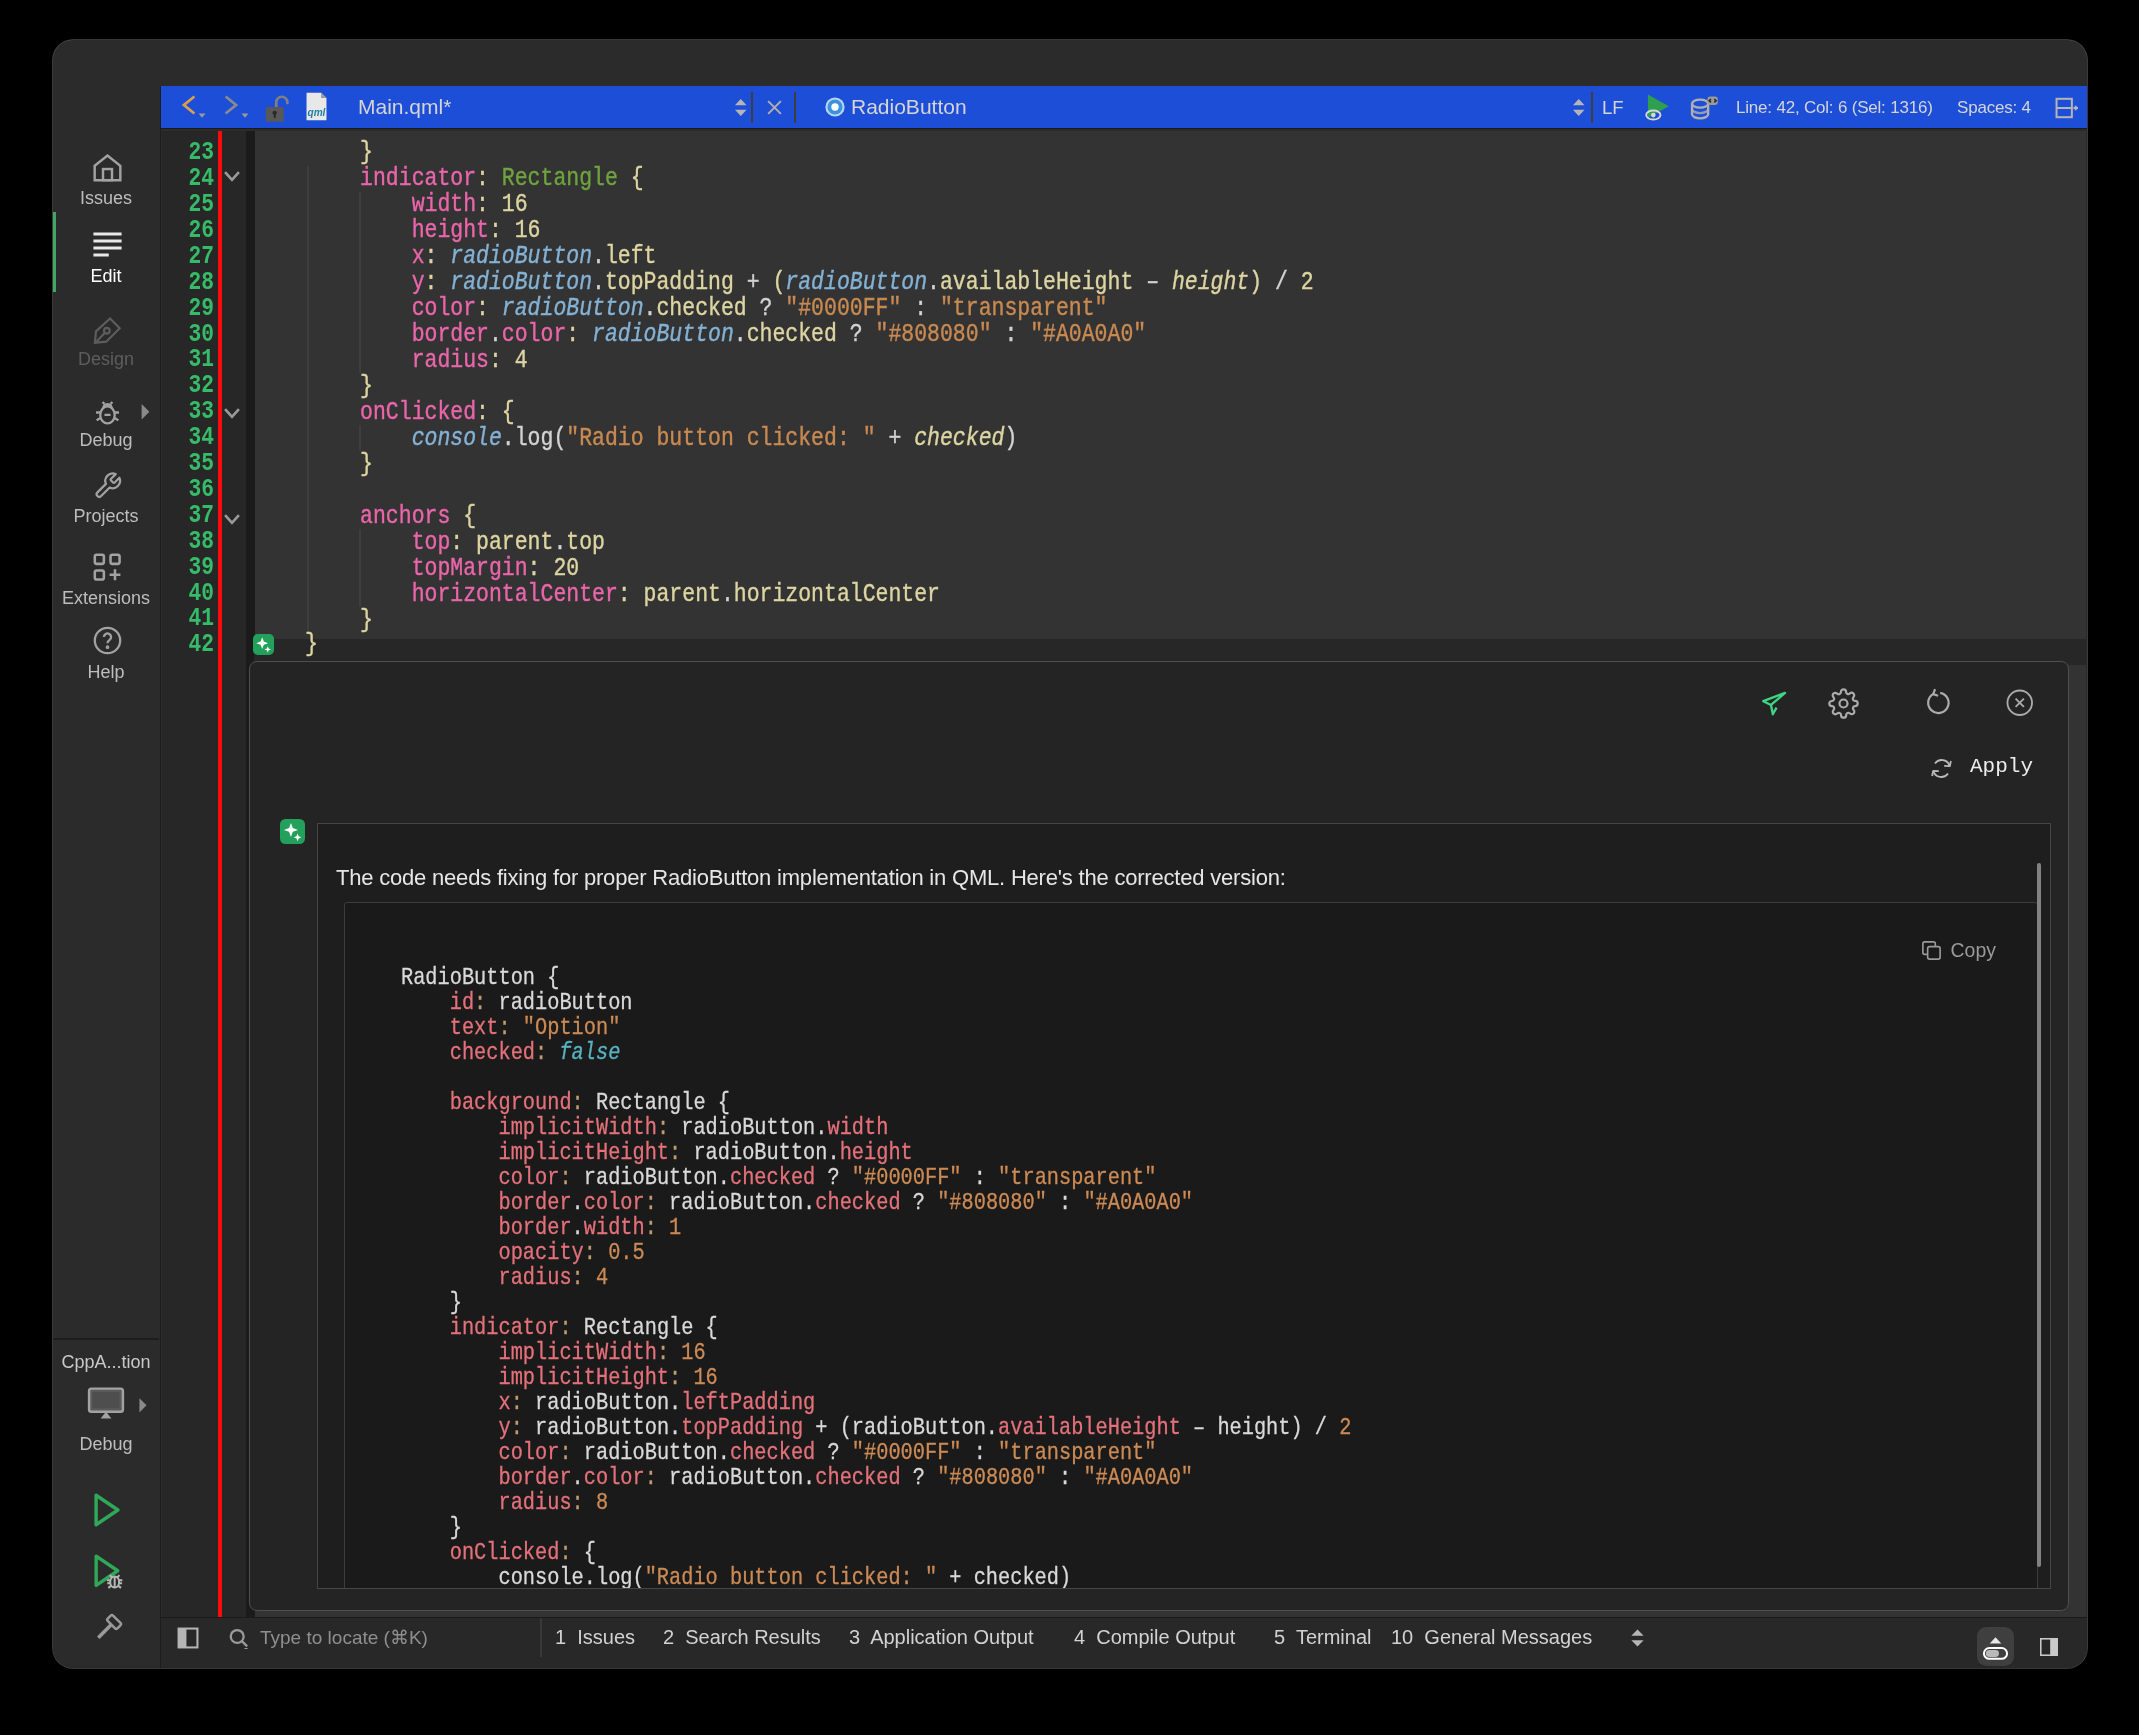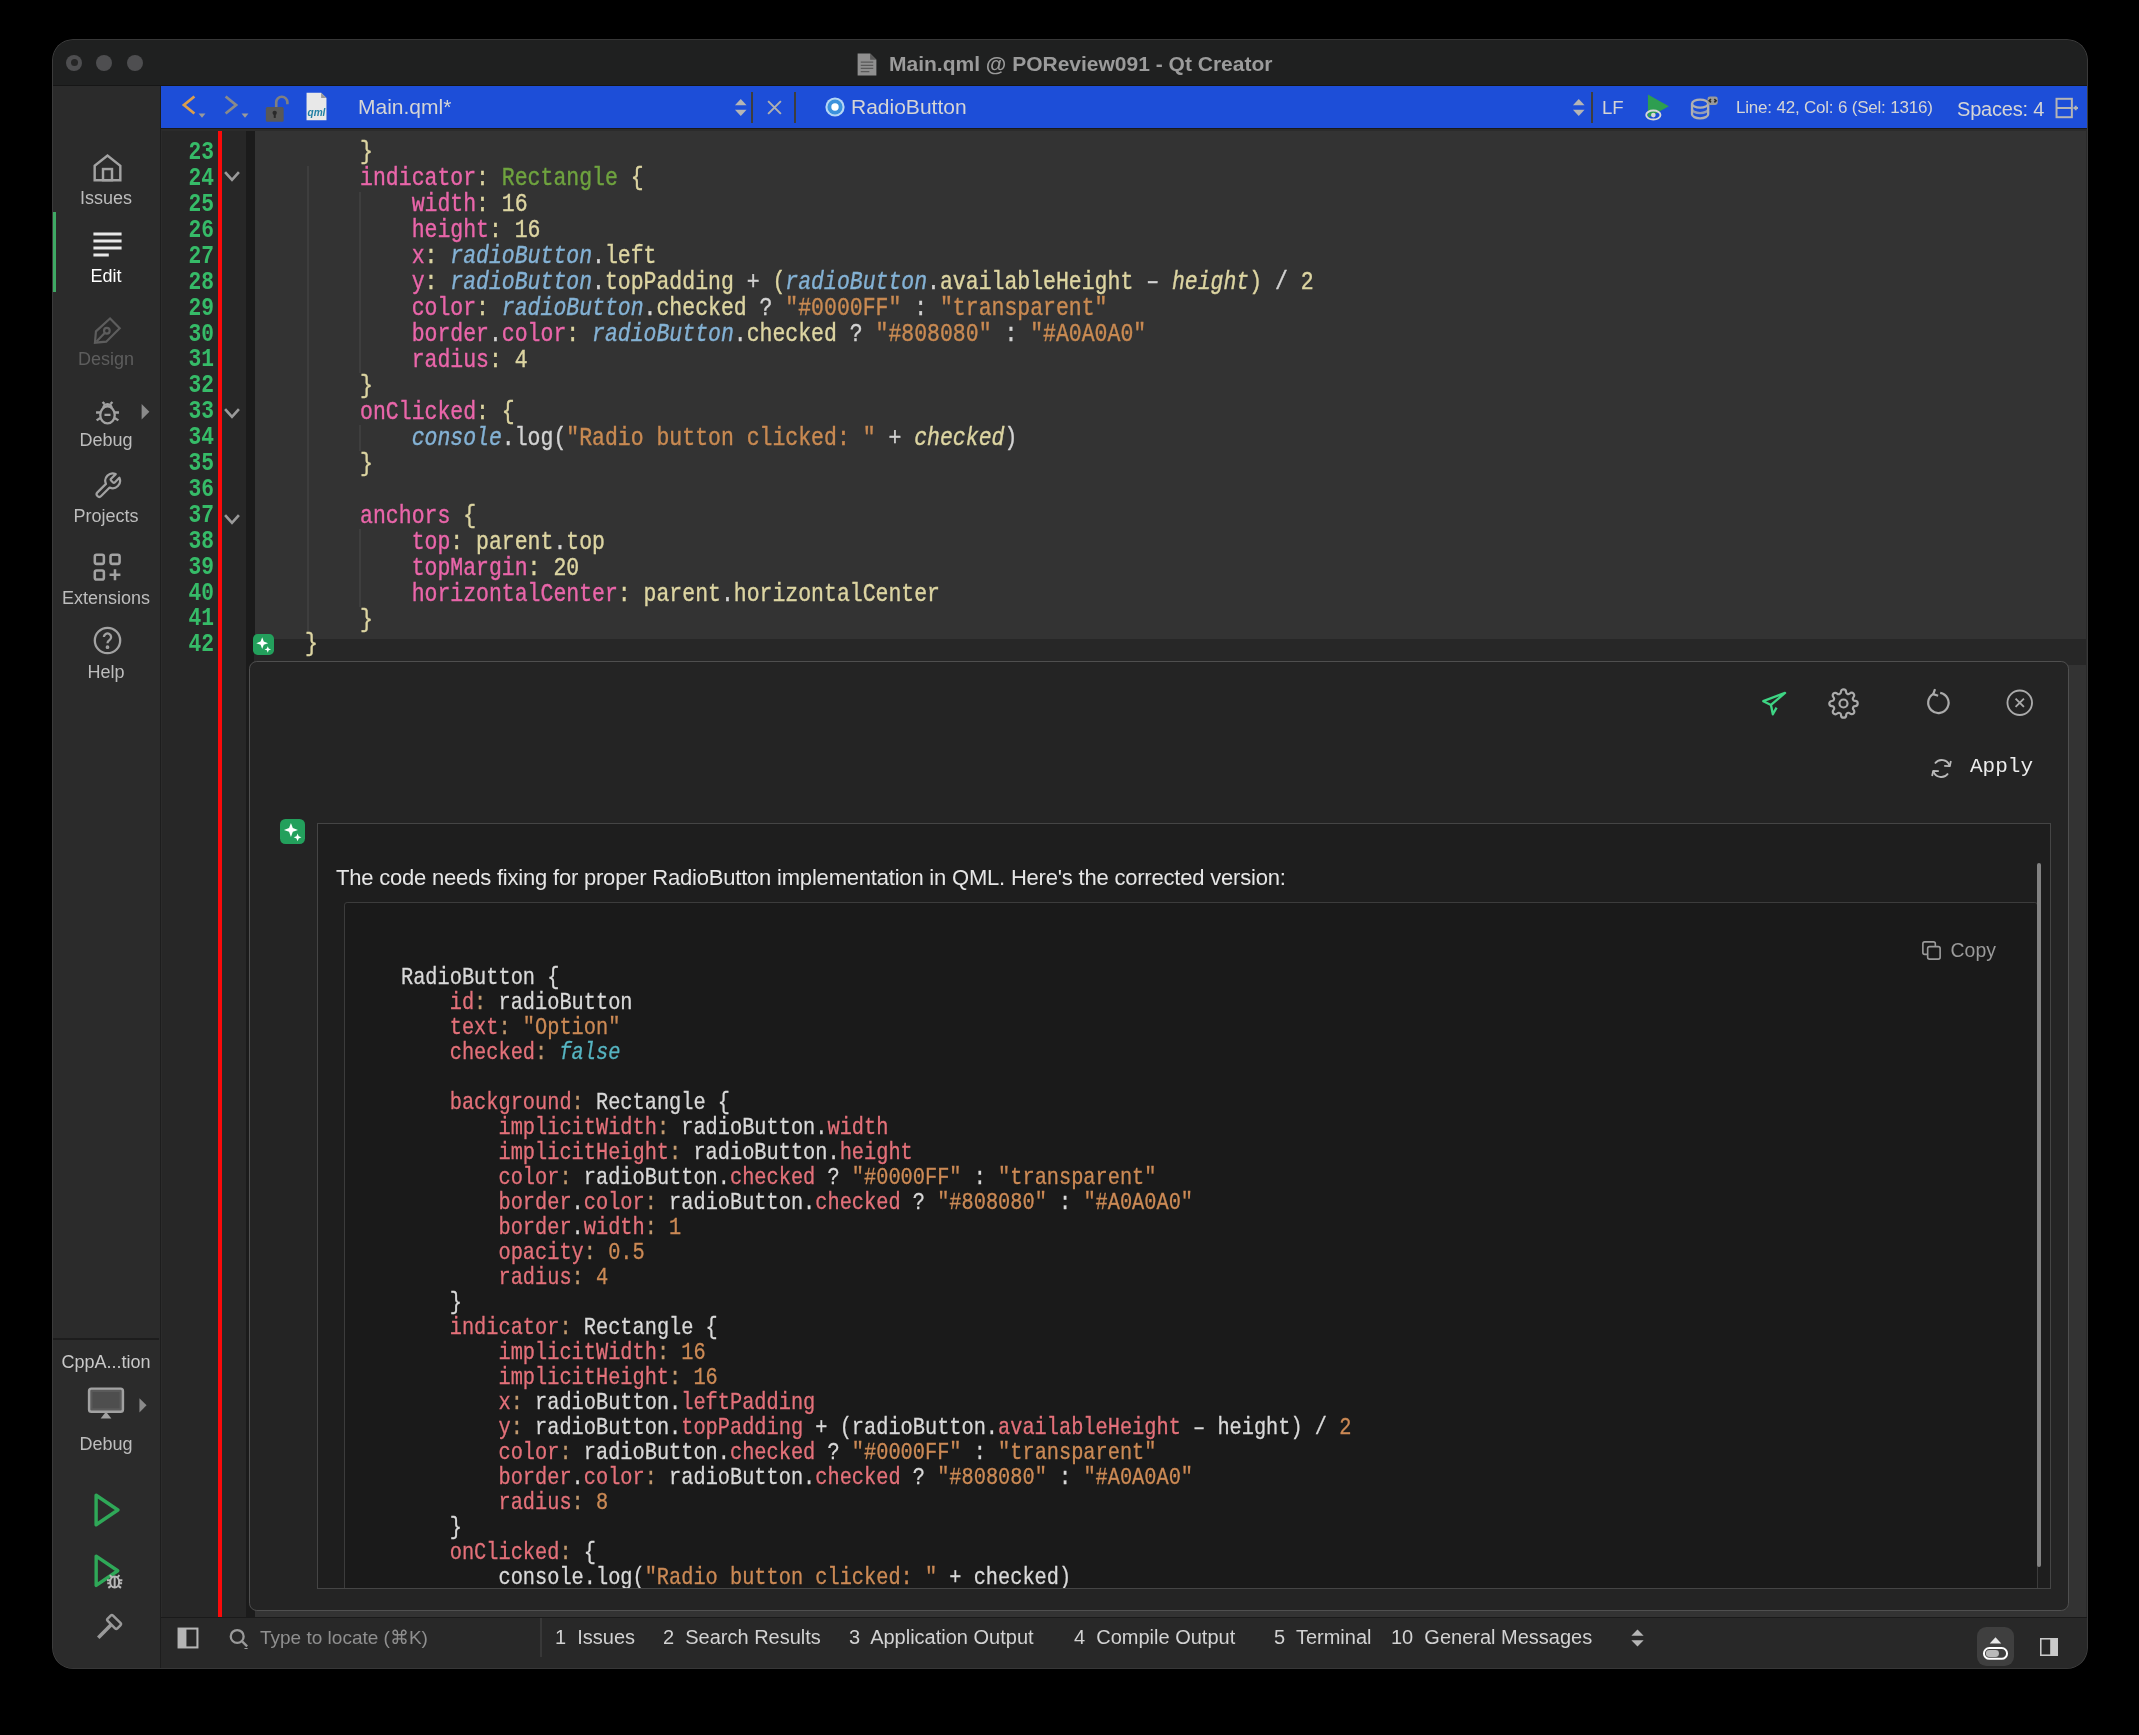--- a/index.html
+++ b/index.html
@@ -43,37 +43,20 @@
   #codeblock { position:absolute; left:25.6px; top:78px; width:1694px; height:930px; background:#1a1a1a; border:1.6px solid #3c3c3c; border-radius:3.1px; }
   
   #statusbar { position:absolute; left:108px; top:1577px; width:1926px; height:51px; background:#282828; border-top:1.6px solid #1a1a1a; }
   .sbtn { position:absolute; top:0; height:39px; line-height:39px; color:#d2d2d2; font-size:20px; }
   svg { display:block; }
 </style>
 </head>
 <body>
 <div id="win">
 
-  <div id="titlebar">
-    <div class="light" style="left:13px;">
-        <span style="position:absolute;left:4.7px;top:4.7px;width:7px;height:7px;border-radius:50%;background:#262626;"></span>
-      </div>
-    <div class="light" style="left:43px;"></div>
-    <div class="light" style="left:74px;"></div>
-    <div class="abs" style="left:803px;top:11.6px;">
-        <svg width="22" height="25" viewBox="0 0 28 32">
-          <path d="M2 2 h16 l8 8 v20 h-24 z" fill="#8f8f8f"></path>
-          <path d="M18 2 l8 8 h-8 z" fill="#5a5a5a"></path>
-          <g stroke="#5a5a5a" stroke-width="1.6">
-            <path d="M6 13 h16 M6 17 h16 M6 21 h16 M6 25 h11"></path>
-          </g>
-        </svg>
-      </div>
-      <div class="abs" style="left:836px;top:11.6px;color:#9b9b9b;font-size:21px;font-weight:bold;">Main.qml @ POReview091 - Qt Creator</div>
-  </div>
 
   <div id="sidebar">
 
     <div class="abs" style="left:39px;top:67px;">
         <svg width="31" height="29.5" viewBox="0 0 24 23" fill="none" stroke="#a2a2a2" stroke-width="1.9">
           <path d="M2 10 L12 2 L22 10 V21.2 H2 Z"></path>
           <rect x="8.5" y="12.5" width="7" height="8.7"></rect>
         </svg>
       </div>
     <div class="sbitem" style="top:102px;">Issues</div>
@@ -257,21 +240,21 @@
     <div class="abs" style="left:1527px;top:7.8px;">
         <svg width="31" height="29.5" viewBox="0 0 20 19" fill="none" stroke="#b0b0b0" stroke-width="1.5">
           <ellipse cx="7.8" cy="6.2" rx="5.2" ry="2.6"></ellipse>
           <path d="M2.6 6.2 V13 c0 1.5 2.3 2.7 5.2 2.7 s5.2-1.2 5.2-2.7 V6.2"></path>
           <path d="M2.6 9.6 c0 1.5 2.3 2.7 5.2 2.7 s5.2-1.2 5.2-2.7" opacity="0.8"></path>
           <rect x="12.6" y="1.6" width="6.6" height="5.4" rx="1.6" fill="#9a9a9a" stroke="none"></rect>
           <path d="M14.8 3.2 l-1.1 1.1 1.1 1.1 M17 3.2 l1.1 1.1 -1.1 1.1" stroke="#2b2b2b" stroke-width="1.1"></path>
         </svg>
       </div>
     <div class="abs" style="left:1575px;top:11.6px;color:#d5d5d5;font-size:17px;letter-spacing:-0.2px;">Line: 42, Col: 6 (Sel: 1316)</div>
-    <div class="abs" style="left:1796px;top:11.6px;color:#d5d5d5;font-size:20px;letter-spacing:-0.2px;">Spaces: 4</div>
+    <div class="abs" style="left:1796px;top:11.6px;color:#d5d5d5;font-size:17px;letter-spacing:-0.2px;">Spaces: 4</div>
     <div class="abs" style="left:1894px;top:11px;">
         <svg width="23" height="22" viewBox="0 0 15 14">
           <rect x="1" y="1" width="10" height="12" fill="none" stroke="#b5b5b5" stroke-width="1.3"></rect>
           <path d="M1 7 H11" stroke="#b5b5b5" stroke-width="1.3"></path>
           <path d="M12 7 H15 M13.5 5.5 V8.5" stroke="#b5b5b5" stroke-width="1.3"></path>
         </svg>
       </div>
   </div>
 
   <div id="editor">

